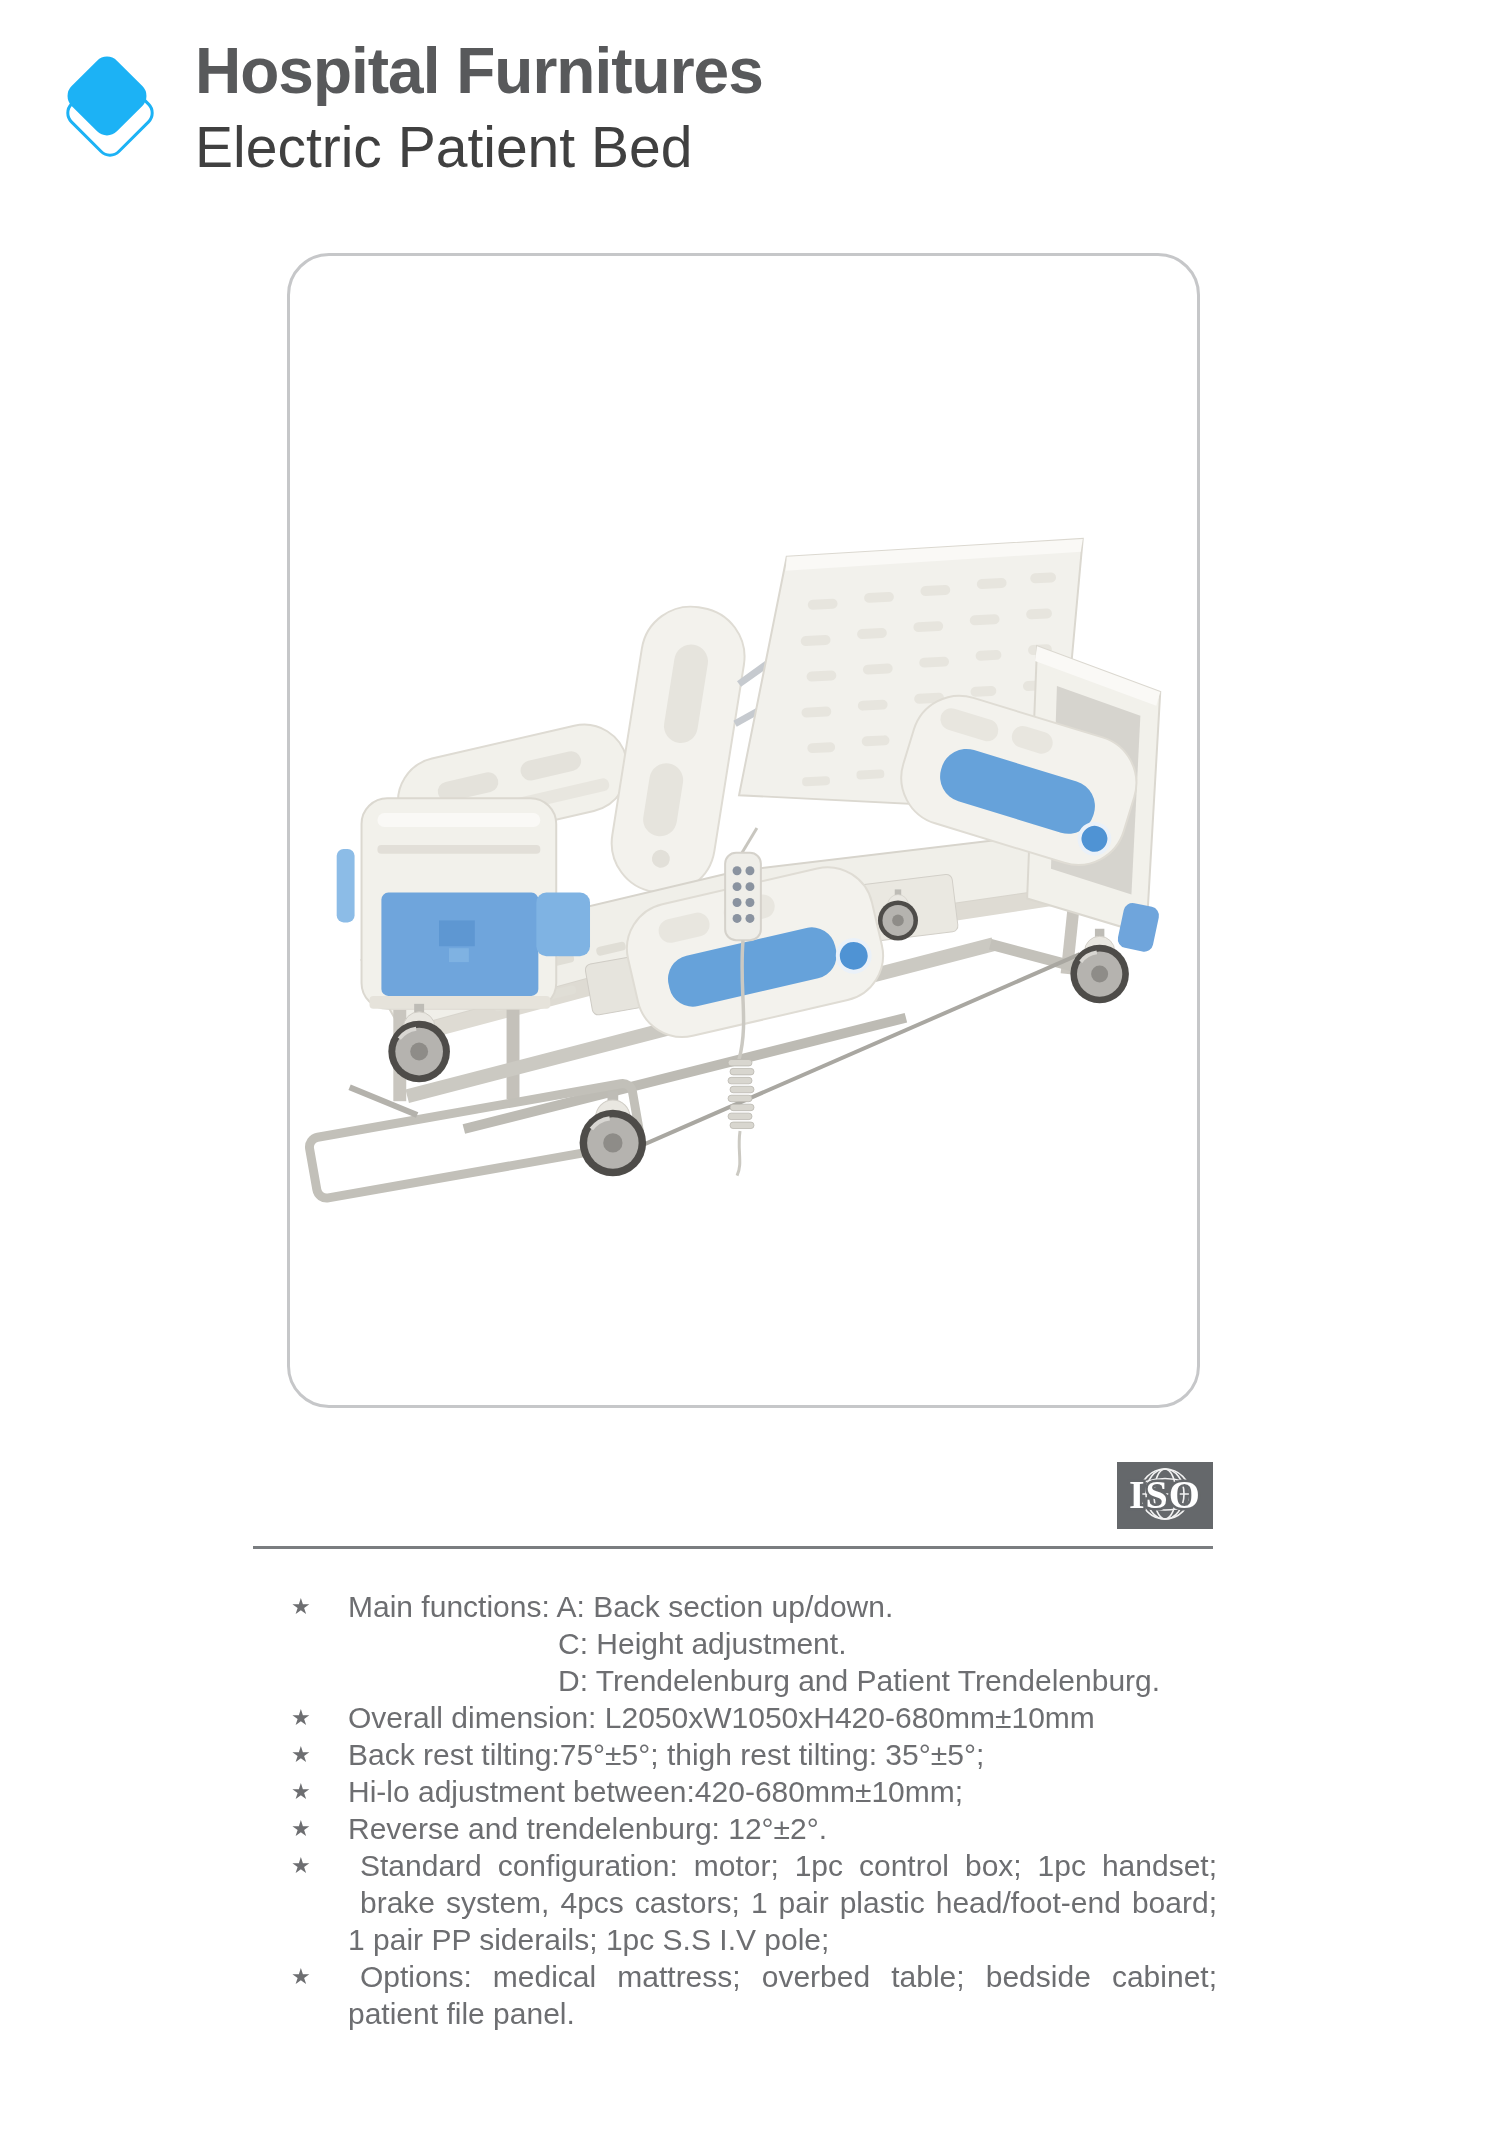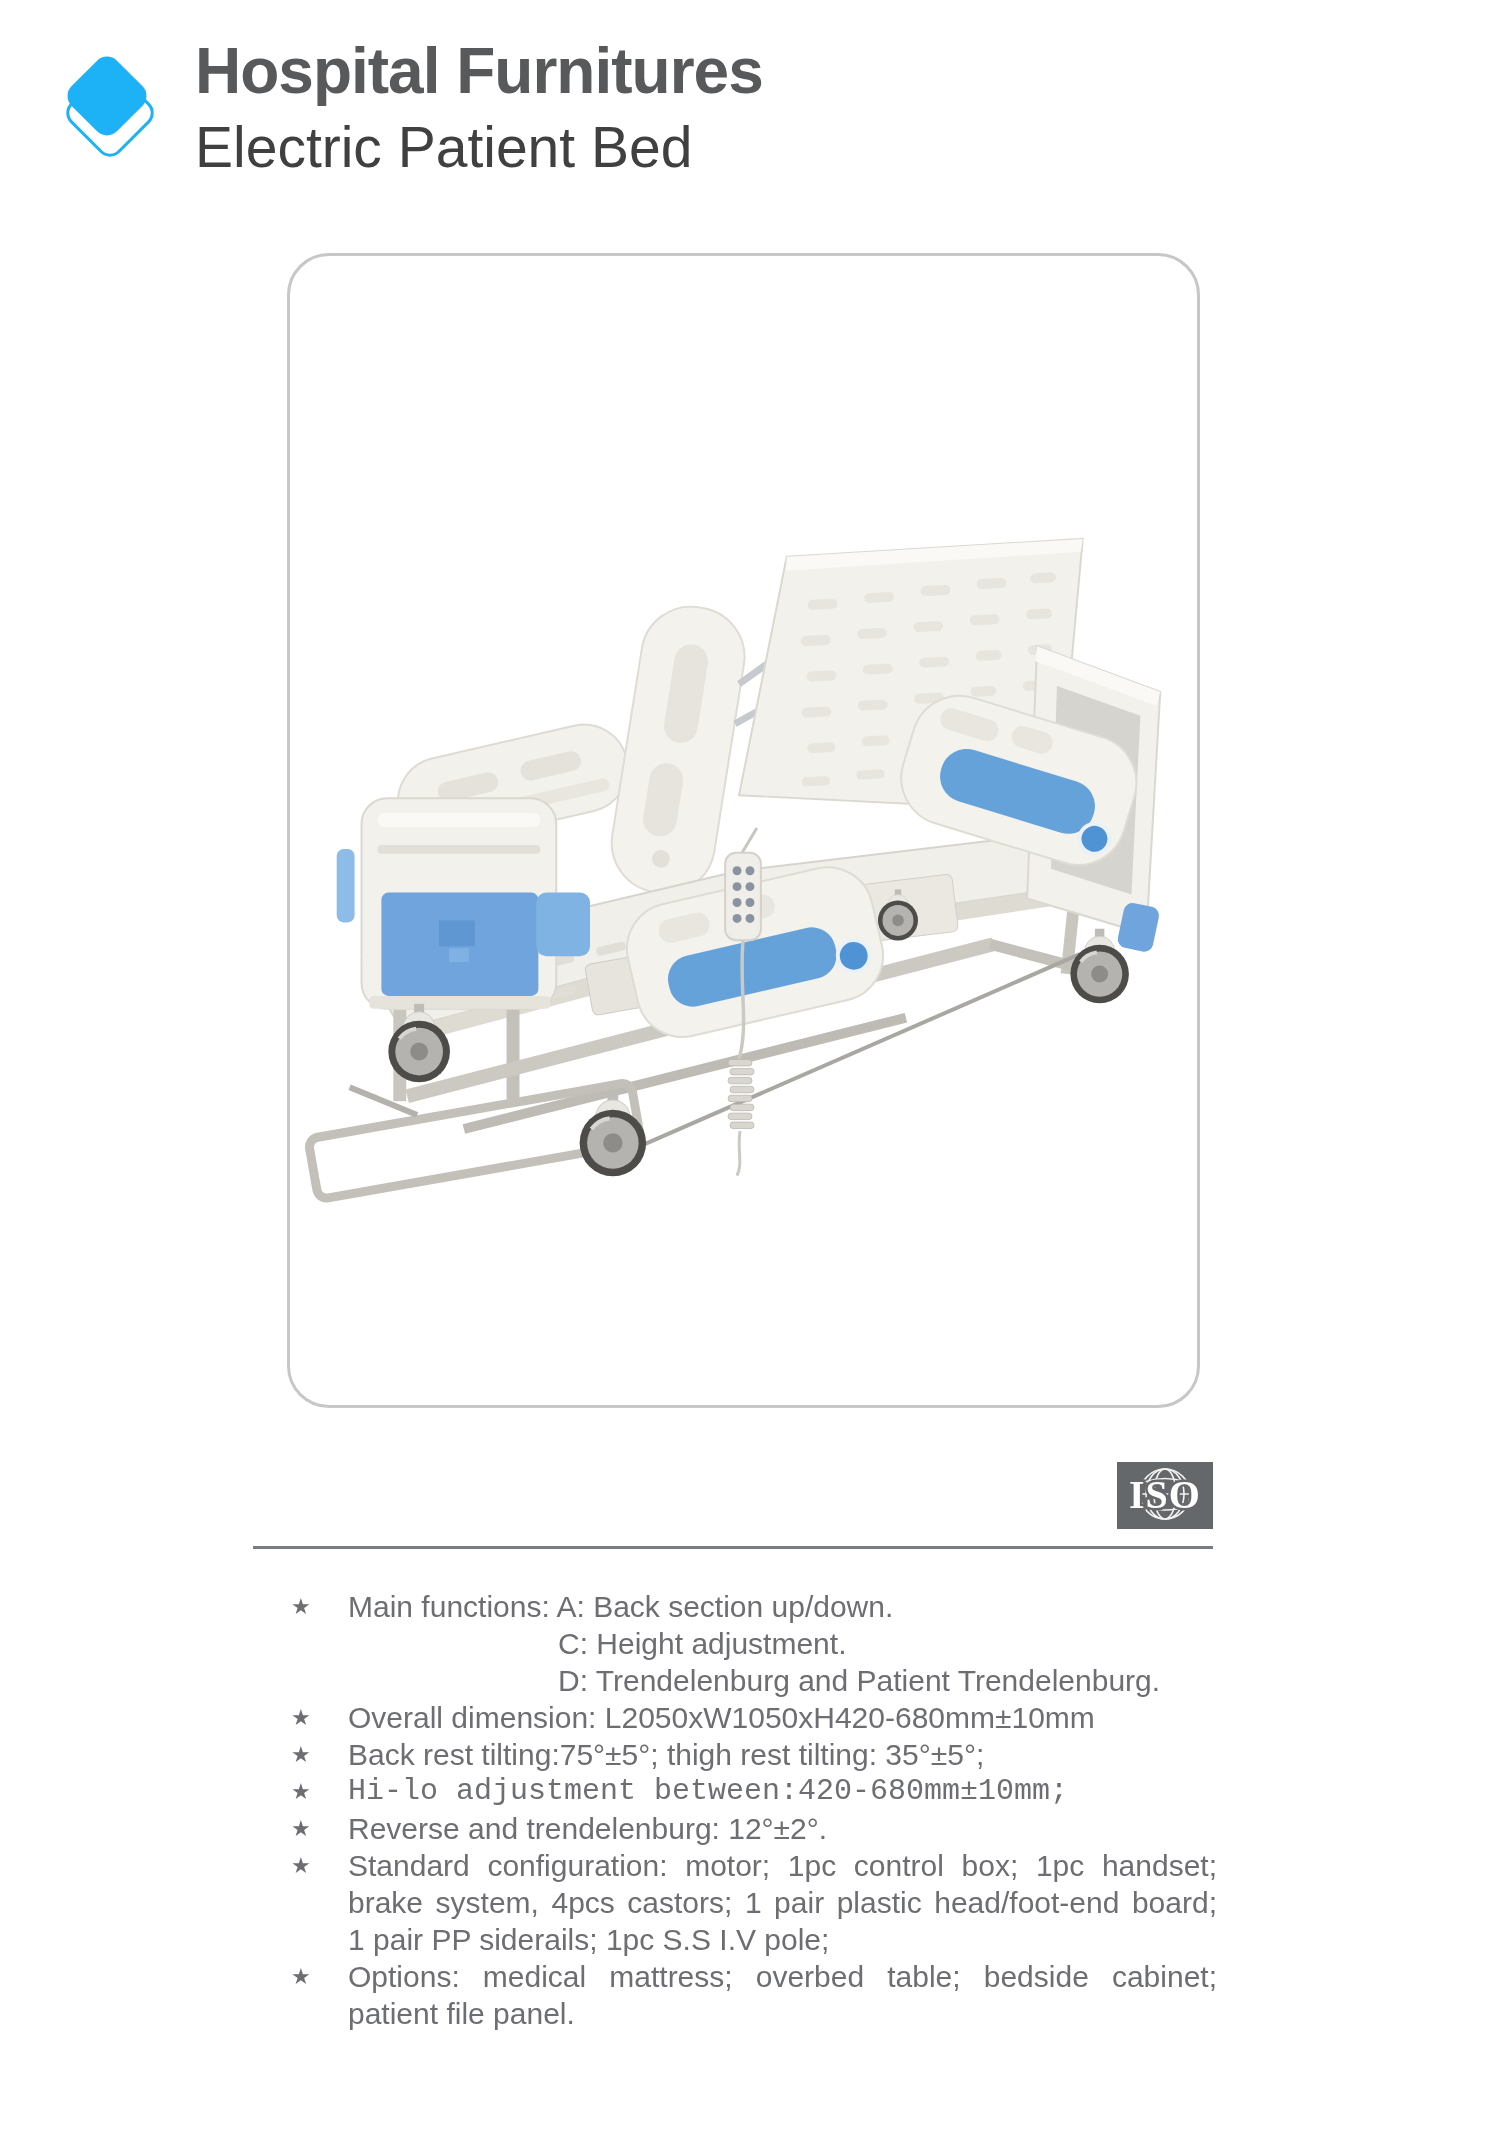--- a/index.html
+++ b/index.html
@@ -41,21 +41,21 @@
     position:absolute;left:291px;top:1588px;width:926px;
     color:#6D6E71;font-size:30px;line-height:37px;
   }
   .spec-item{display:flex;}
   .spec-star{
     flex:0 0 57px;width:57px;font-family:"DejaVu Sans",sans-serif;
     font-size:22px;color:#6D6E71;line-height:37px;
   }
   .spec-lines{flex:1 1 auto;min-width:0;}
   .spec-line{white-space:nowrap;}
-  .spec-line.justify{white-space:normal;text-align:justify;text-align-last:justify;}
+  .spec-line.justify{white-space:normal;text-align:justify;text-align-last:justify;margin-left:12px;}
 </style>
 </head>
 <body>
 
 <div class="page">
 
   <div class="logo-wrap">
     <div class="logo-shadow"></div>
     <div class="logo-main"></div>
   </div>
@@ -279,21 +279,21 @@
       </div>
       <div class="spec-item">
         <span class="spec-star">★</span>
         <div class="spec-lines">
           <div class="spec-line" style="padding-left: 0px;">Back rest tilting:75°±5°; thigh rest tilting: 35°±5°;</div>
         </div>
       </div>
       <div class="spec-item">
         <span class="spec-star">★</span>
         <div class="spec-lines">
-          <div class="spec-line" style="padding-left: 0px; font-family: Liberation Mono, monospace;">Hi-lo adjustment between:420-680mm±10mm;</div>
+          <div class="spec-line" style="padding-left: 0px;">Hi-lo adjustment between:420-680mm±10mm;</div>
         </div>
       </div>
       <div class="spec-item">
         <span class="spec-star">★</span>
         <div class="spec-lines">
           <div class="spec-line" style="padding-left: 0px;">Reverse and trendelenburg: 12°±2°.</div>
         </div>
       </div>
       <div class="spec-item">
         <span class="spec-star">★</span>

